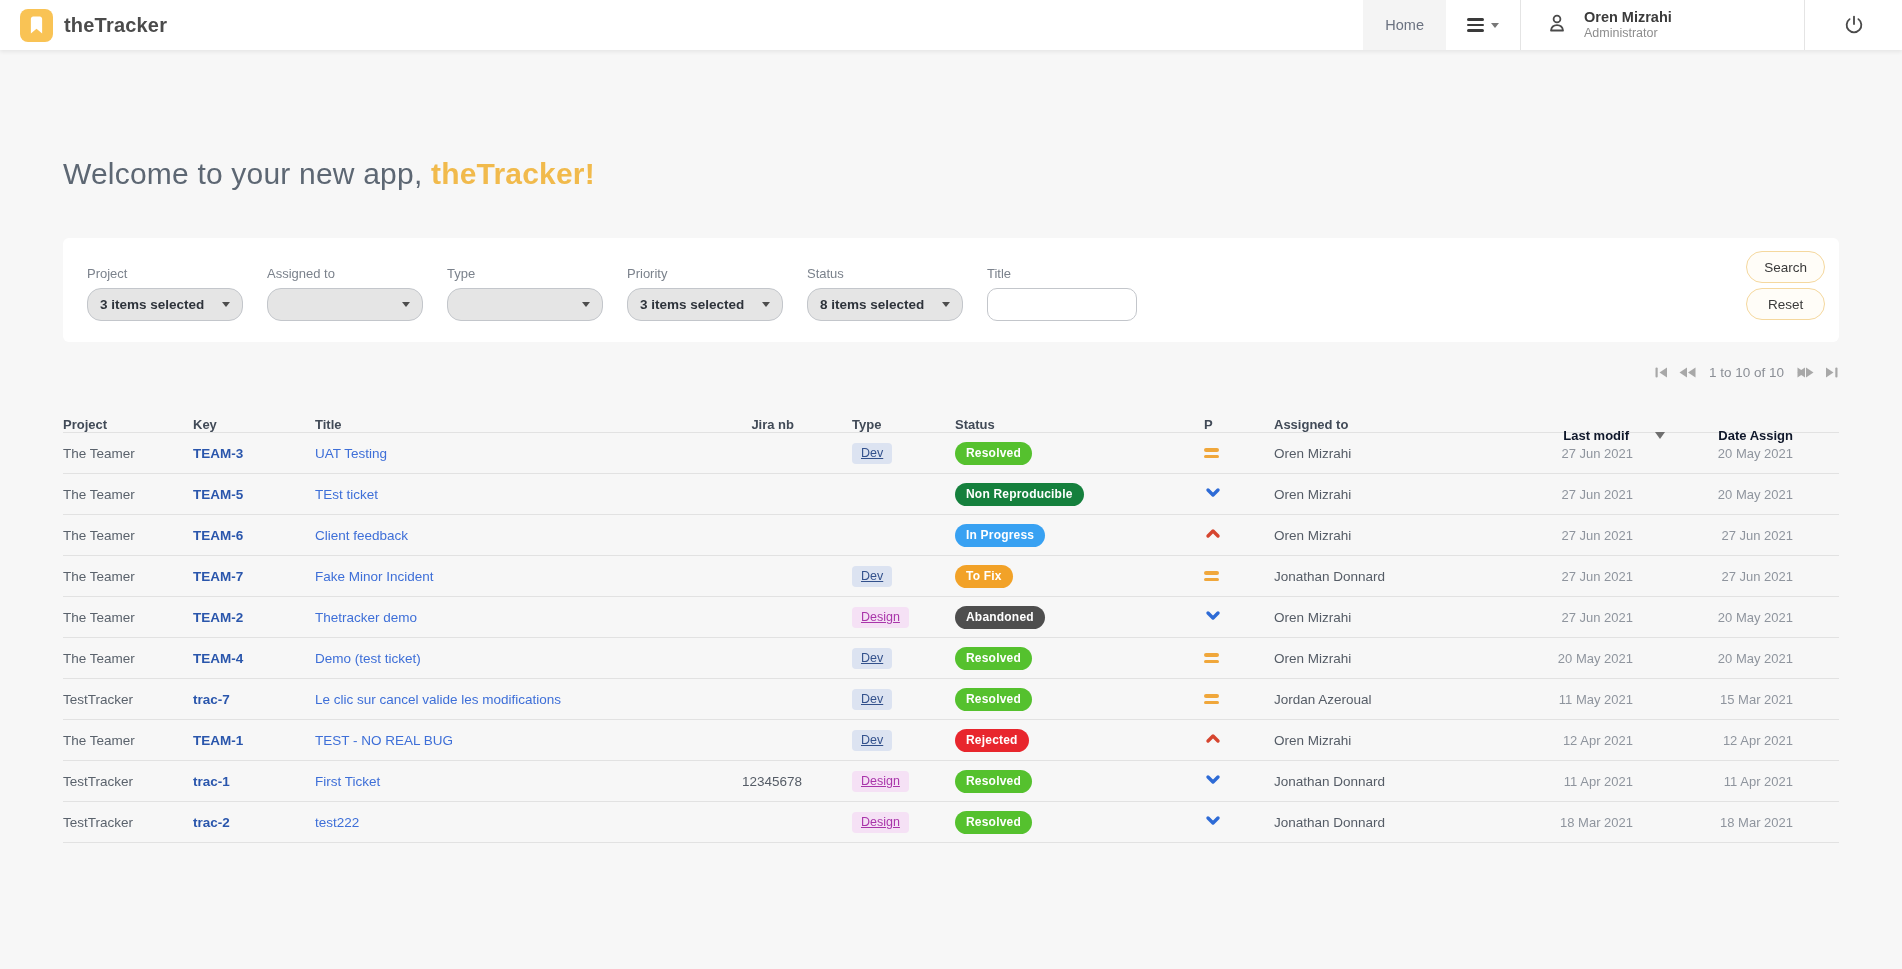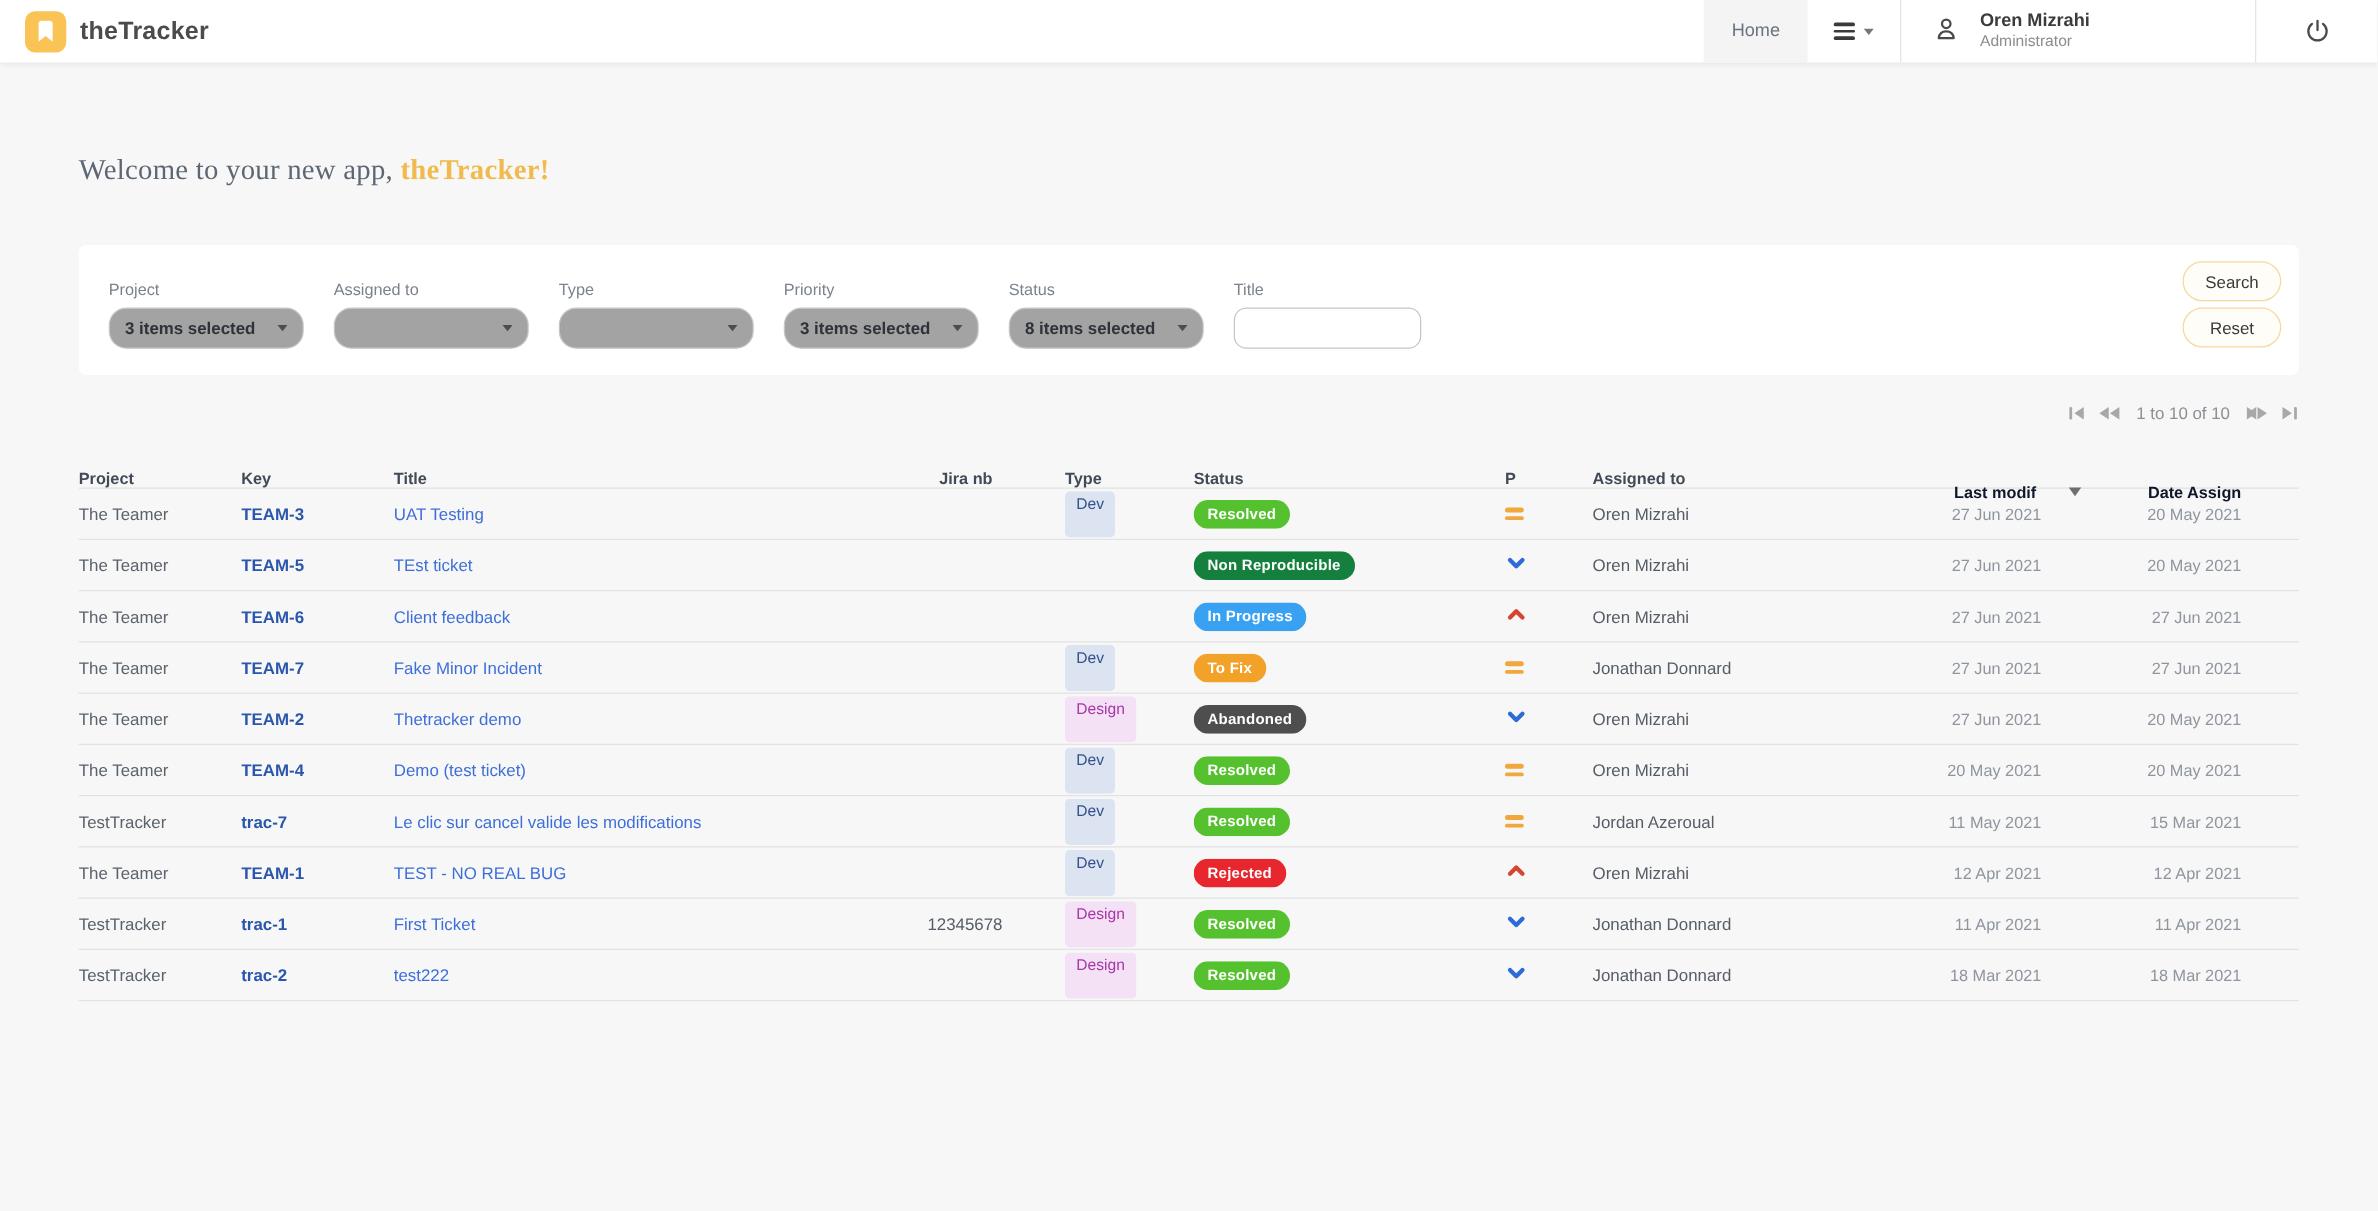--- a/index.html
+++ b/index.html
@@ -33,41 +33,41 @@
   .burger i { display:block; width:17px; height:2.7px; background:#3a3a3a; border-radius:1.5px; margin:2.5px 0; }
   .caret-sm { width:0; height:0; border-left:4px solid transparent; border-right:4px solid transparent; border-top:5px solid #777; }
   .nav-divider { width:1px; background:#e4e4e4; }
   .nav-user { display:flex; align-items:center; gap:15px; padding:0 24px; min-width:283px; cursor:pointer; }
   .user-name { font-size:14.5px; font-weight:700; color:#3b3b3b; line-height:17px; }
   .user-role { font-size:12.5px; color:#8d8d8d; line-height:15px; }
   .nav-power { display:flex; align-items:center; justify-content:center; width:97px; cursor:pointer; }
 
   
   .main { padding:0 63px; }
-  .hero-title { margin:73px 0 0; font-size:23px; font-weight:500; color:#5d6773; letter-spacing:.2px;font-family:Liberation Serif, serif; }
+  .hero-title { margin:107px 0 0; font-size:30px; font-weight:500; color:#5d6773; letter-spacing:.2px; }
   .hero-title .accent { font-weight:700; color:#f1ba4c; }
   .actions-row { margin-top:35px; display:flex; gap:13px; }
   .btn-pill {
     height:39px; border-radius:20px; padding:0 30px; font-size:14px; color:#3d4852;
     border:none; display:inline-flex; align-items:center; cursor:pointer;
     font-family:"Liberation Sans", sans-serif;
   }
   .btn-solid { background:#f9c65c; }
   .btn-outline { background:#fdf5e7; border:1px solid #f6ddab; }
 
   
   .filter-card {
     margin-top:47px; background:#fff; border-radius:6px;
     padding:13px 14px 21px 24px; display:flex; align-items:flex-end;
   }
   .filter-fields { display:flex; gap:24px; }
   .f-group { display:flex; flex-direction:column; }
   .f-label { font-size:13px; color:#7b828c; margin-bottom:7px; }
   .f-select {
-    width:156px; height:33px; border:1px solid #c3c6cb; border-radius:14px; background:#a3a3a3;
+    width:156px; height:33px; border:1px solid #c3c6cb; border-radius:14px; background:#e5e5e5;
     display:flex; align-items:center; justify-content:space-between; padding:0 12px; cursor:pointer;
   }
   .f-select .val { font-size:13.5px; font-weight:700; color:#2e333b; white-space:nowrap; }
   .f-caret { width:0; height:0; border-left:4px solid transparent; border-right:4px solid transparent; border-top:5px solid #4d4d4d; }
   .f-input {
     width:150px; height:33px; border:1px solid #c3c6cb; border-radius:10px;
     padding:0 12px; font-size:14px; background:#fff; outline:none;
     font-family:"Liberation Sans", sans-serif;
   }
   .filter-actions { margin-left:auto; display:flex; gap:5px; padding-bottom:1px;flex-direction:column; }
@@ -100,21 +100,21 @@
   .col-last_modif { text-align:right; padding-right:56px; }
   .t-hcell.col-last_modif { display:flex; justify-content:flex-end; align-items:center; gap:26px; padding-right:24px; }
   .col-date_assign { text-align:right; padding-right:46px; }
   .sort-caret { width:0; height:0; border-left:5px solid transparent; border-right:5px solid transparent; border-top:7px solid #6f6f6f; }
   .cell-project { color:#5a626c; }
   .key-link { font-weight:700; color:#2a56ac; cursor:pointer; }
   .title-link { color:#3e6fd8; text-decoration:none; cursor:pointer; }
   .col-last_modif, .col-date_assign { color:#8f959e; font-size:13px; }
   .t-hcell.col-last_modif, .t-hcell.col-date_assign { color:#0f172a; font-size:13px;margin-top:22px; }
   .type-badge {
-    display:inline-block; padding:3px 9px 20px; border-radius:4px; font-size:12.5px;
+    display:inline-block; padding:3px 9px 4px; border-radius:4px; font-size:12.5px;text-decoration:underline;
   }
   .status-badge {
     display:inline-block; padding:4px 11px 5px; border-radius:12px;
     color:#fff; font-weight:700; font-size:12px; letter-spacing:.2px;
   }
   .pri-eq i { display:block; width:15px; height:3.4px; border-radius:2px; margin:3px 0; }
 </style>
 </head>
 <body>
 

